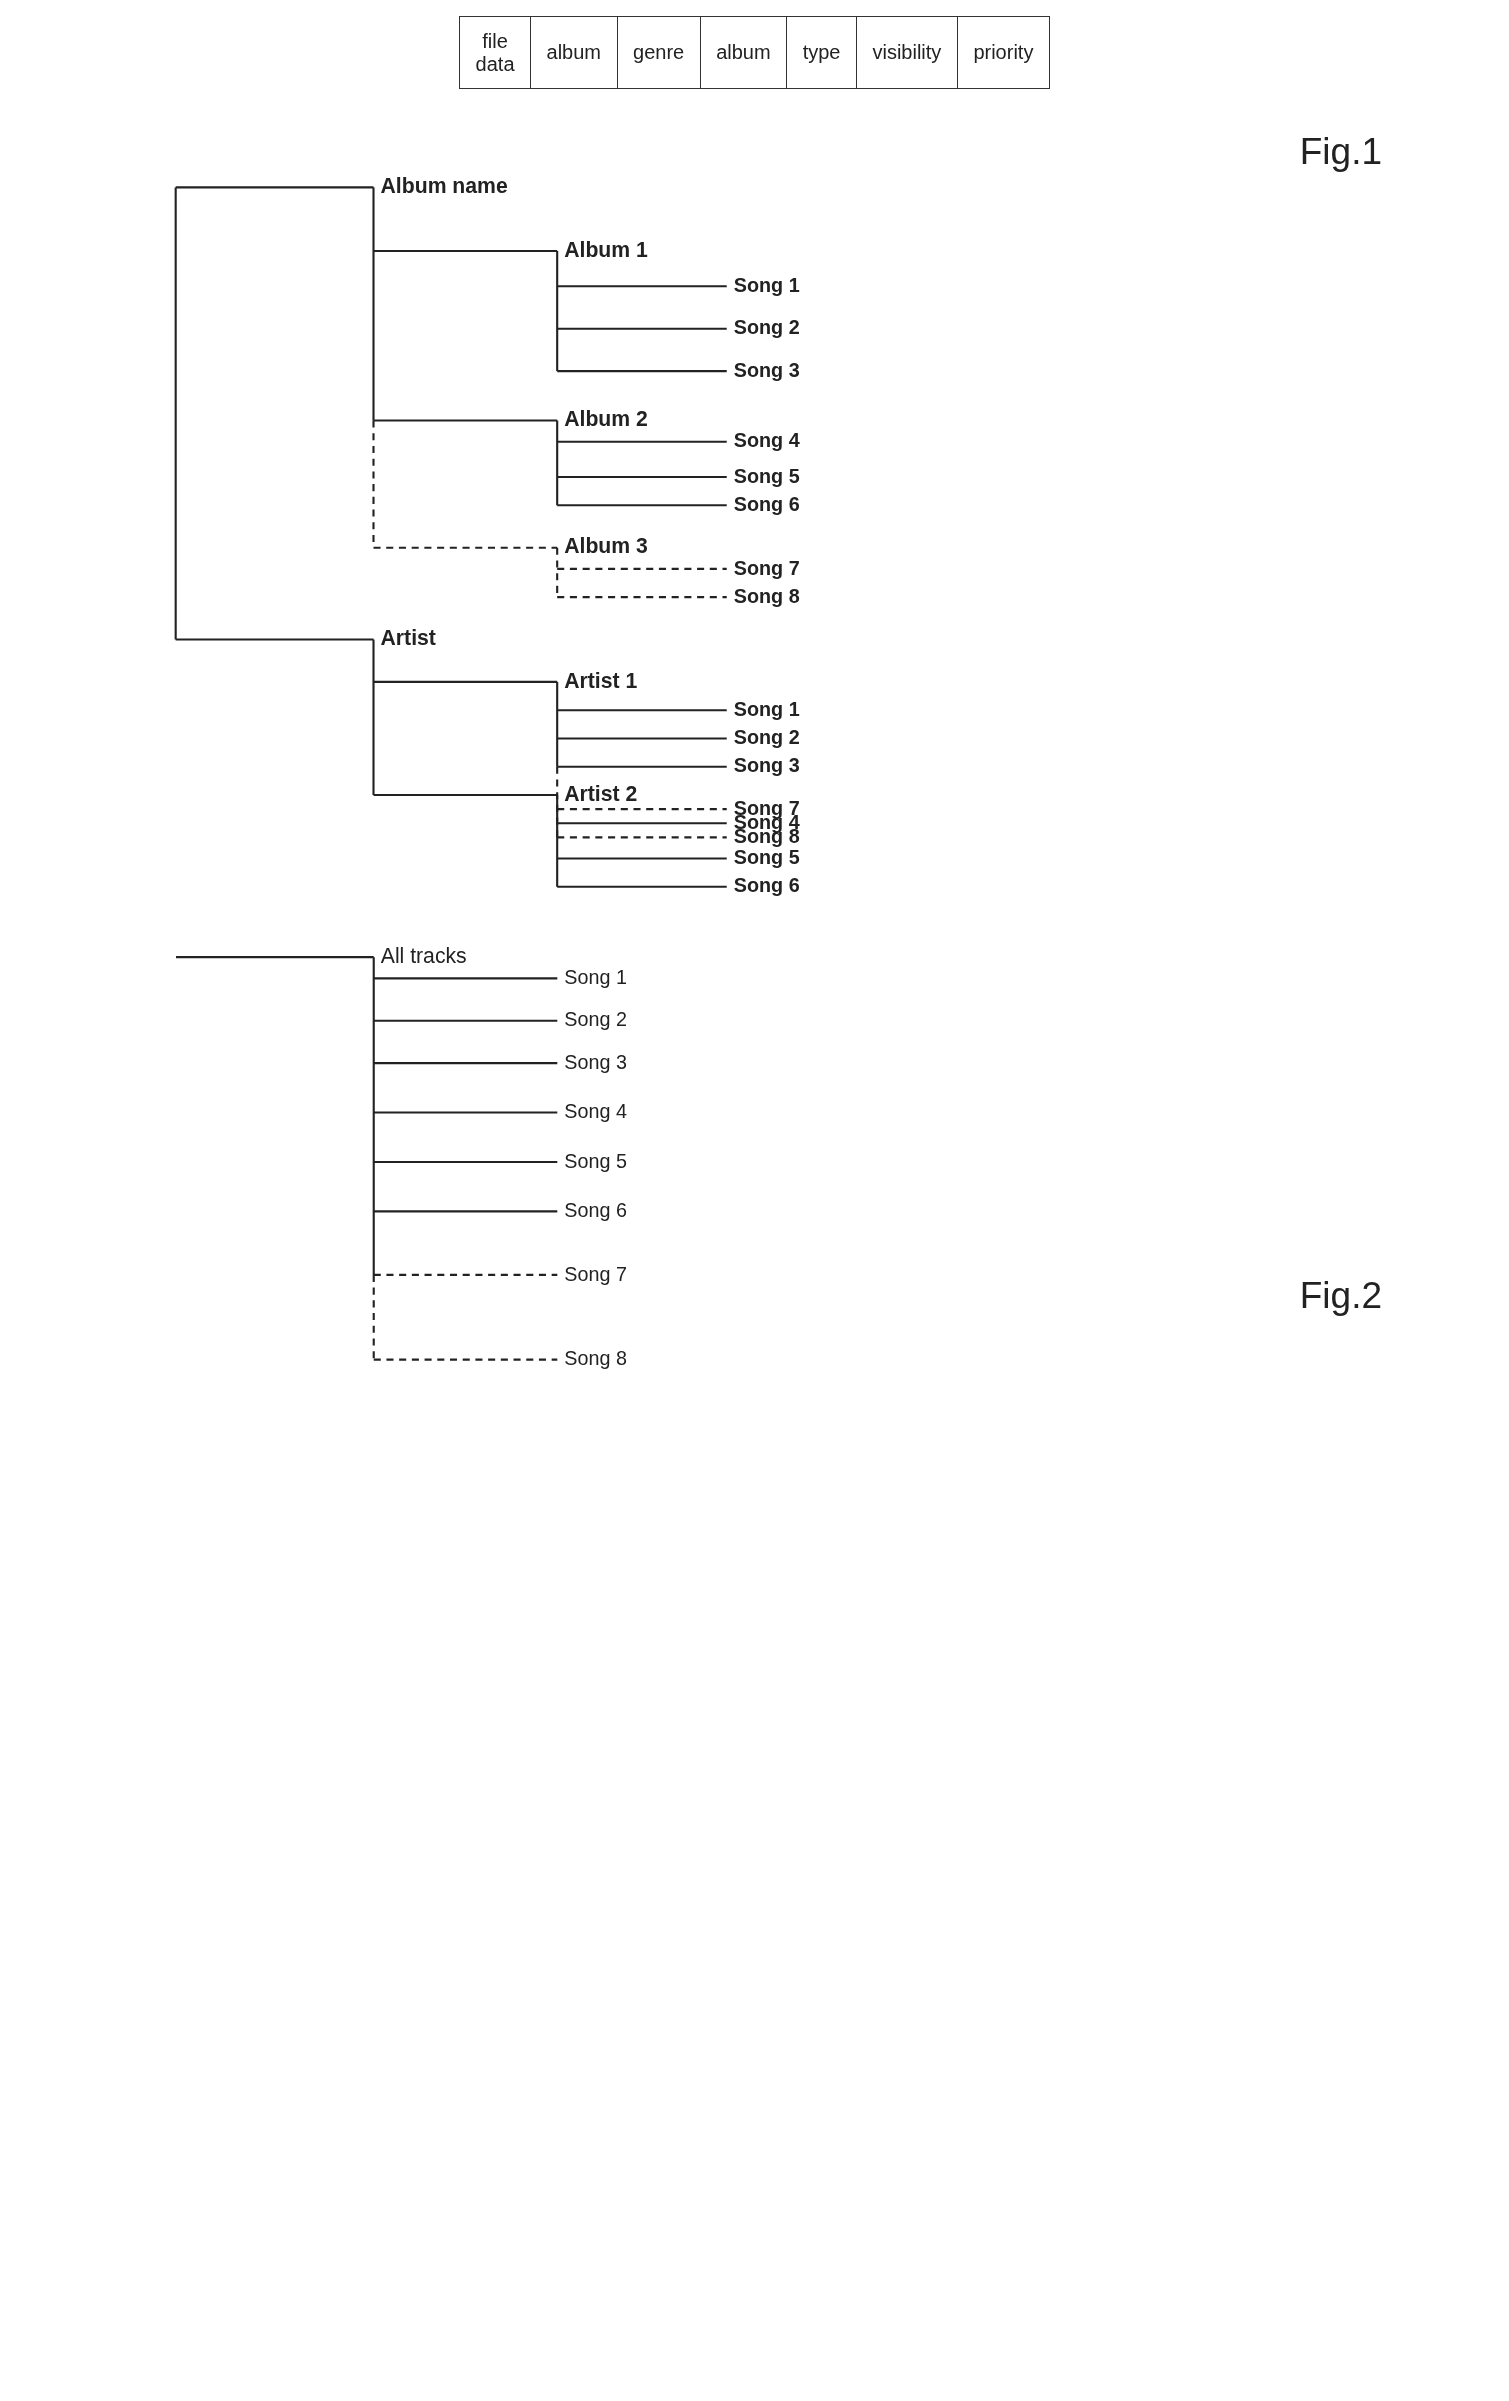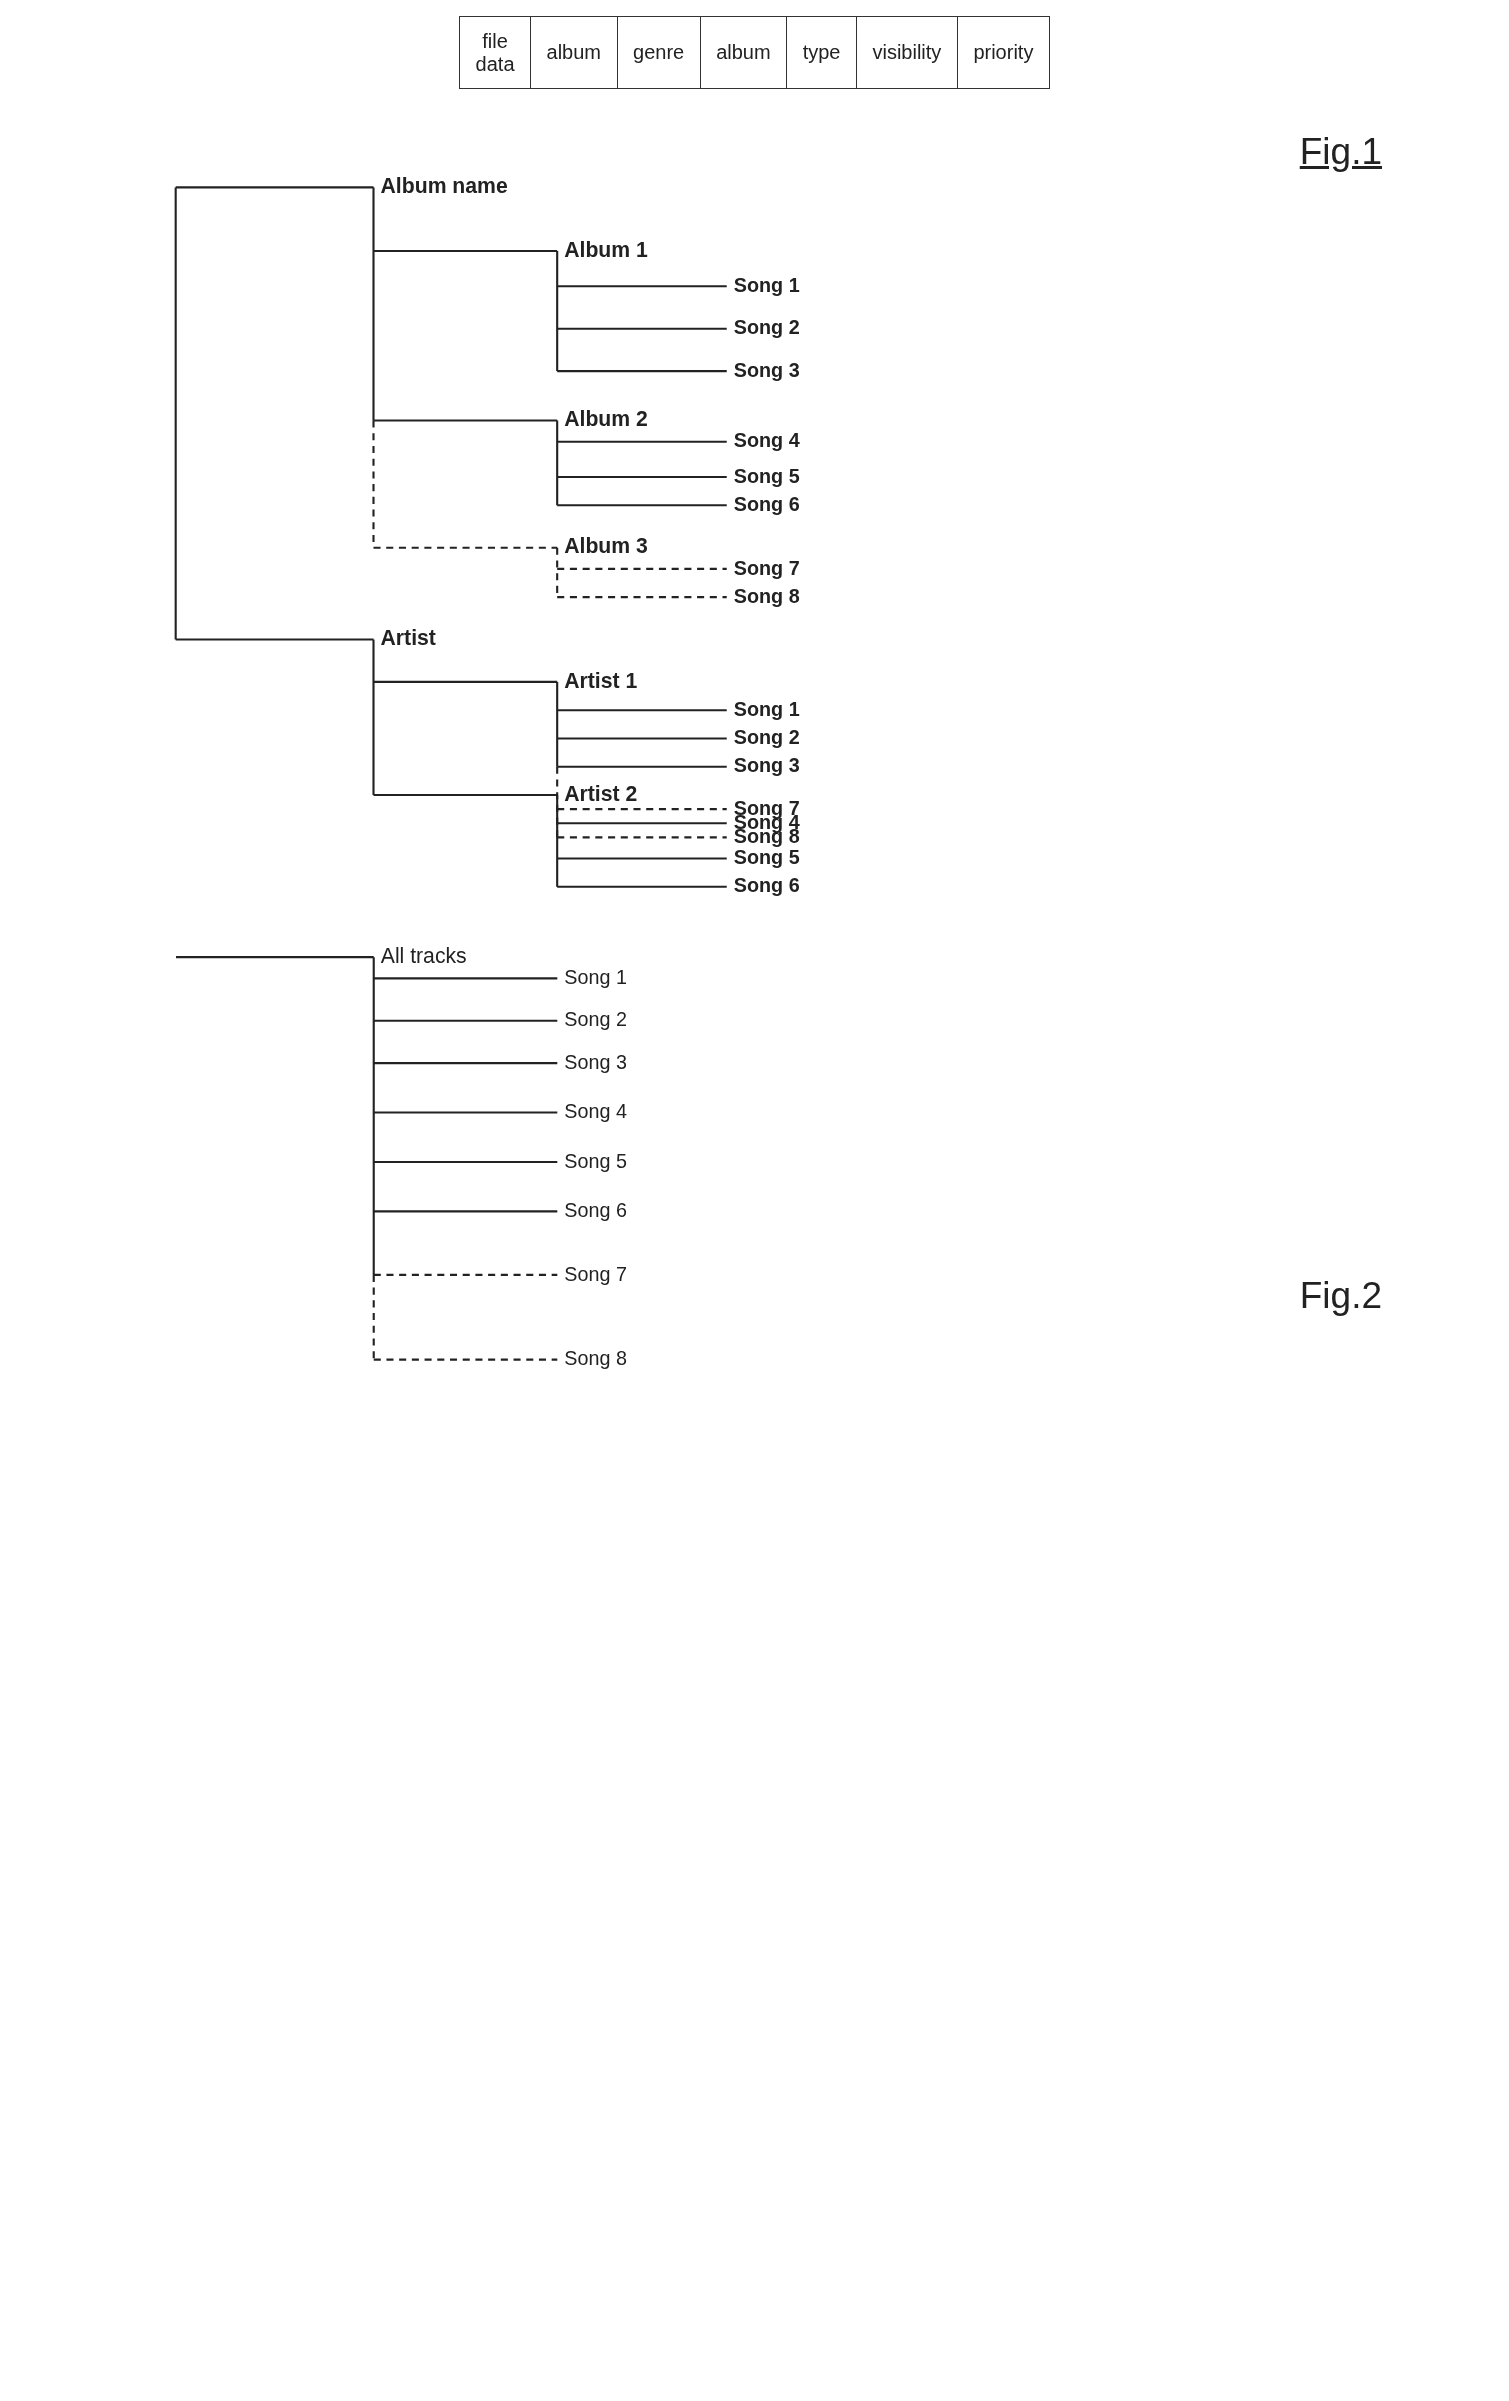--- a/index.html
+++ b/index.html
@@ -74,21 +74,21 @@
         <th>type</th>
         <th>visibility</th>
         <th>priority</th>
       </tr>
     </thead>
   </table>
 </div>
 
 <div class="diagrams-section">
 
-  <div class="fig-label" style="right: 127px; top: 42px; text-decoration: underline;">Fig.1</div>
+  <div class="fig-label" style="right: 127px; top: 42px;">Fig.1</div>
 
   <div class="diagram-fig1">
     <svg width="1272" height="763" viewBox="0 0 1800 1080">
 
       <line x1="80" y1="60" x2="80" y2="700" stroke="#222" stroke-width="3"></line>
 
       <line x1="80" y1="60" x2="360" y2="60" stroke="#222" stroke-width="3"></line>
       <text x="370" y="68" font-size="30" fill="#222" font-family="Arial">Album name</text>
 
       <line x1="360" y1="60" x2="360" y2="150" stroke="#222" stroke-width="3"></line>

